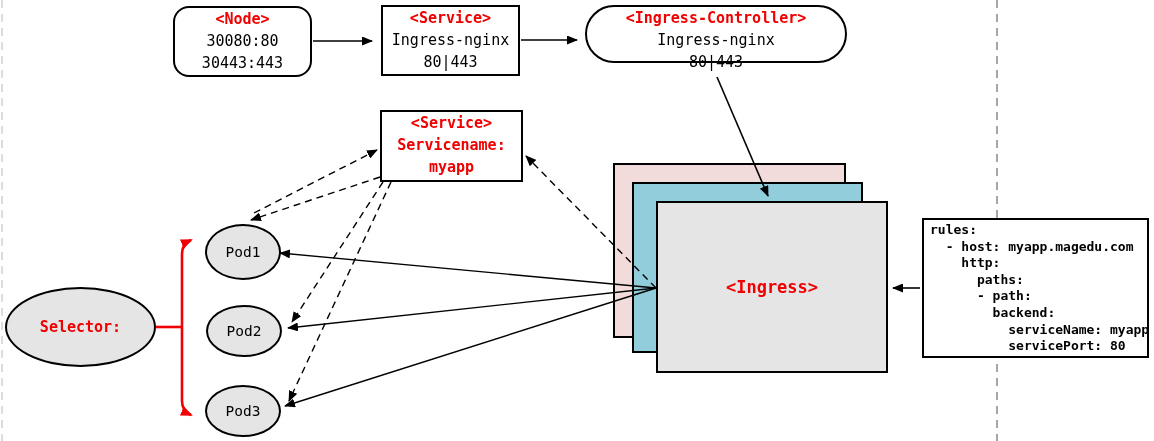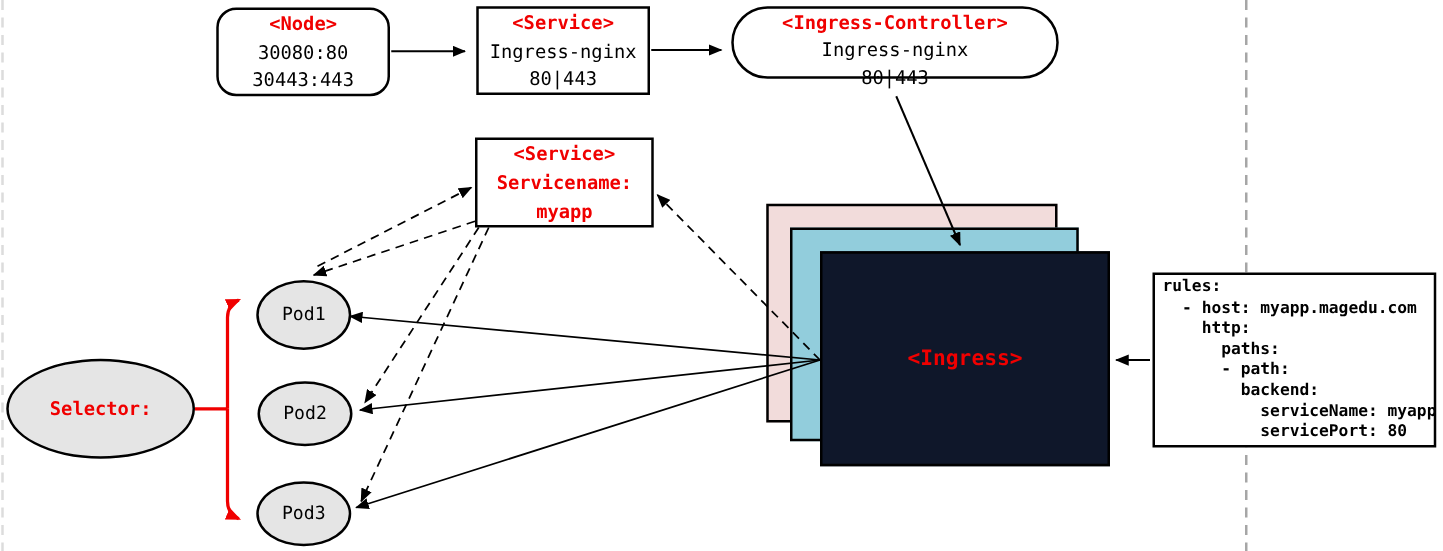--- a/index.html
+++ b/index.html
@@ -10,21 +10,21 @@
   #bg-lines { position: absolute; left: 0; top: 0; width: 1154px; height: 441px; z-index: 0; }
 
   
   .dbox {
     position: absolute;
     border: 2px solid #000;
     background: #fff;
     display: flex;
     flex-direction: column;
     align-items: center;
-    justify-content: space-between;
+    justify-content: flex-start;
     text-align: center;
     z-index: 2;
     font-size: 15px;
     line-height: 22px;
   }
   .dbox .ttl { color: #f00000; font-weight: bold; }
   .rounded { border-radius: 16px; }
   .stadium { border-radius: 30px; }
 
   .red-bold { color: #f00000; font-weight: bold; }
@@ -97,21 +97,21 @@
 </div>
 
 <div class="dbox" style="left:380px; top:110px; width:143px; height:72px;">
   <div class="ttl">&lt;Service&gt;</div>
   <div class="red-bold">Servicename:</div>
   <div class="red-bold">myapp</div>
 </div>
 
 <div class="layer" style="left:613px; top:163px; width:233px; height:175px; background:#f2dcdb;"></div>
 <div class="layer" style="left:632px; top:182px; width:231px; height:171px; background:#92cddc;"></div>
-<div class="layer layer-front" style="left:656px; top:201px; width:232px; height:172px; background:#0f172a;">
+<div class="layer layer-front" style="left:656px; top:201px; width:232px; height:172px; background:#e5e5e5;">
   <div class="red-bold">&lt;Ingress&gt;</div>
 </div>
 
 <div id="rules-box" style="left:922px; top:218px; width:227px; height:140px;">
   <pre>rules:
   - host: myapp.magedu.com
     http:
       paths:
       - path:
         backend:

